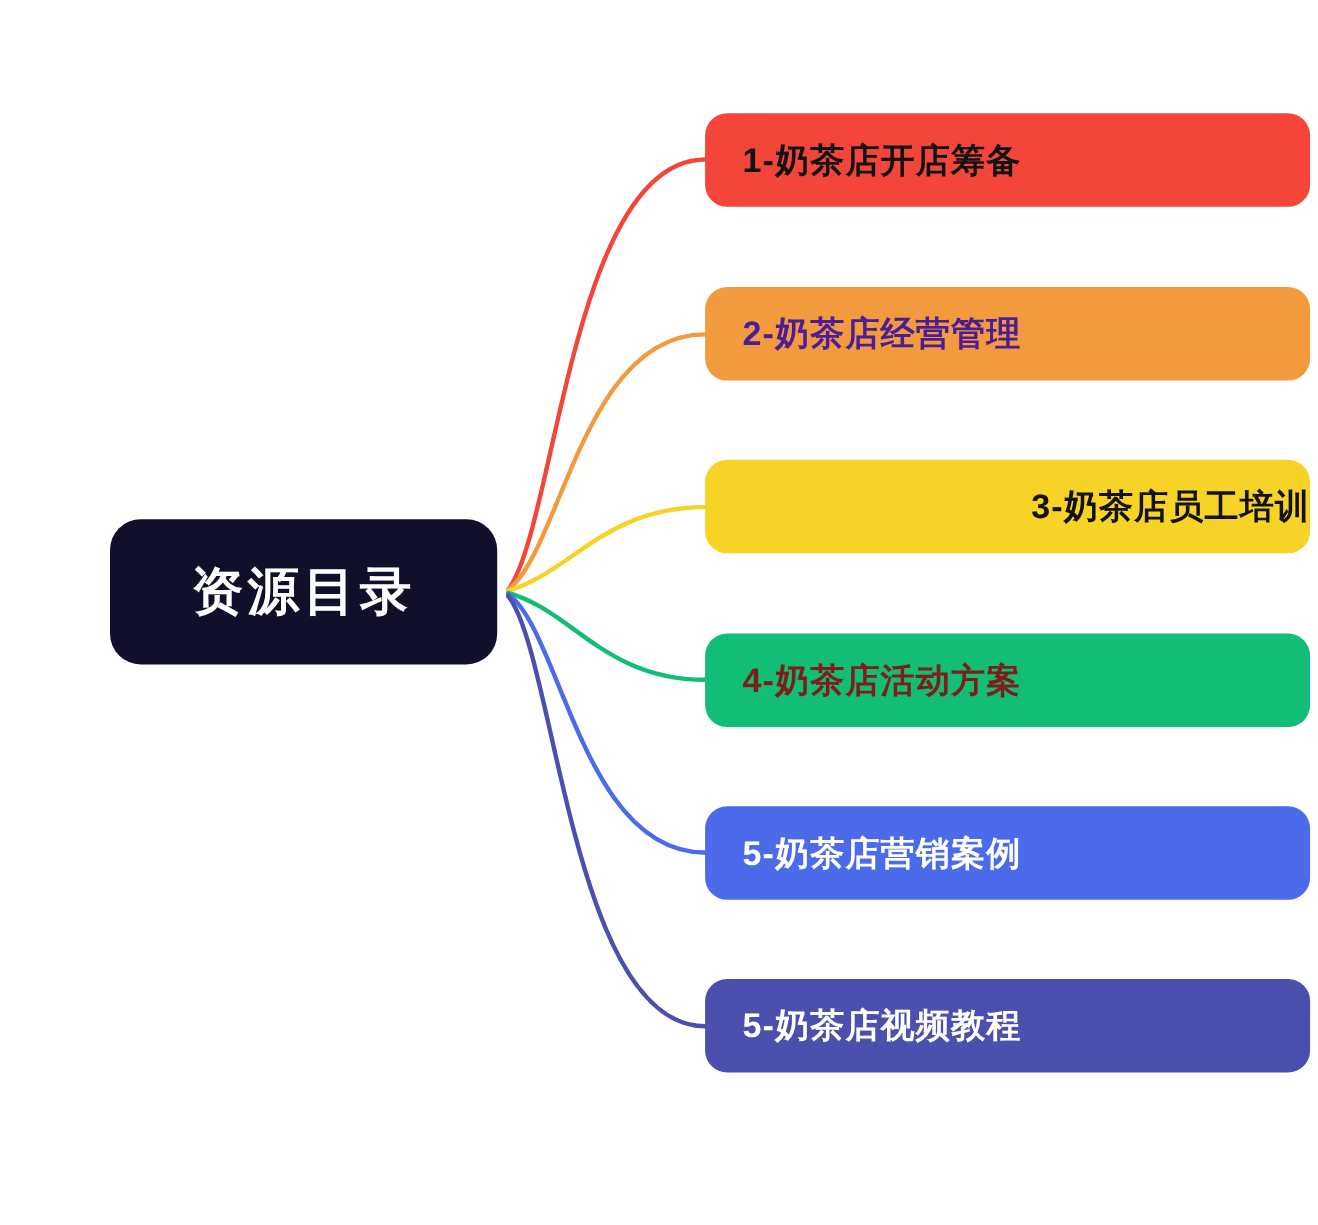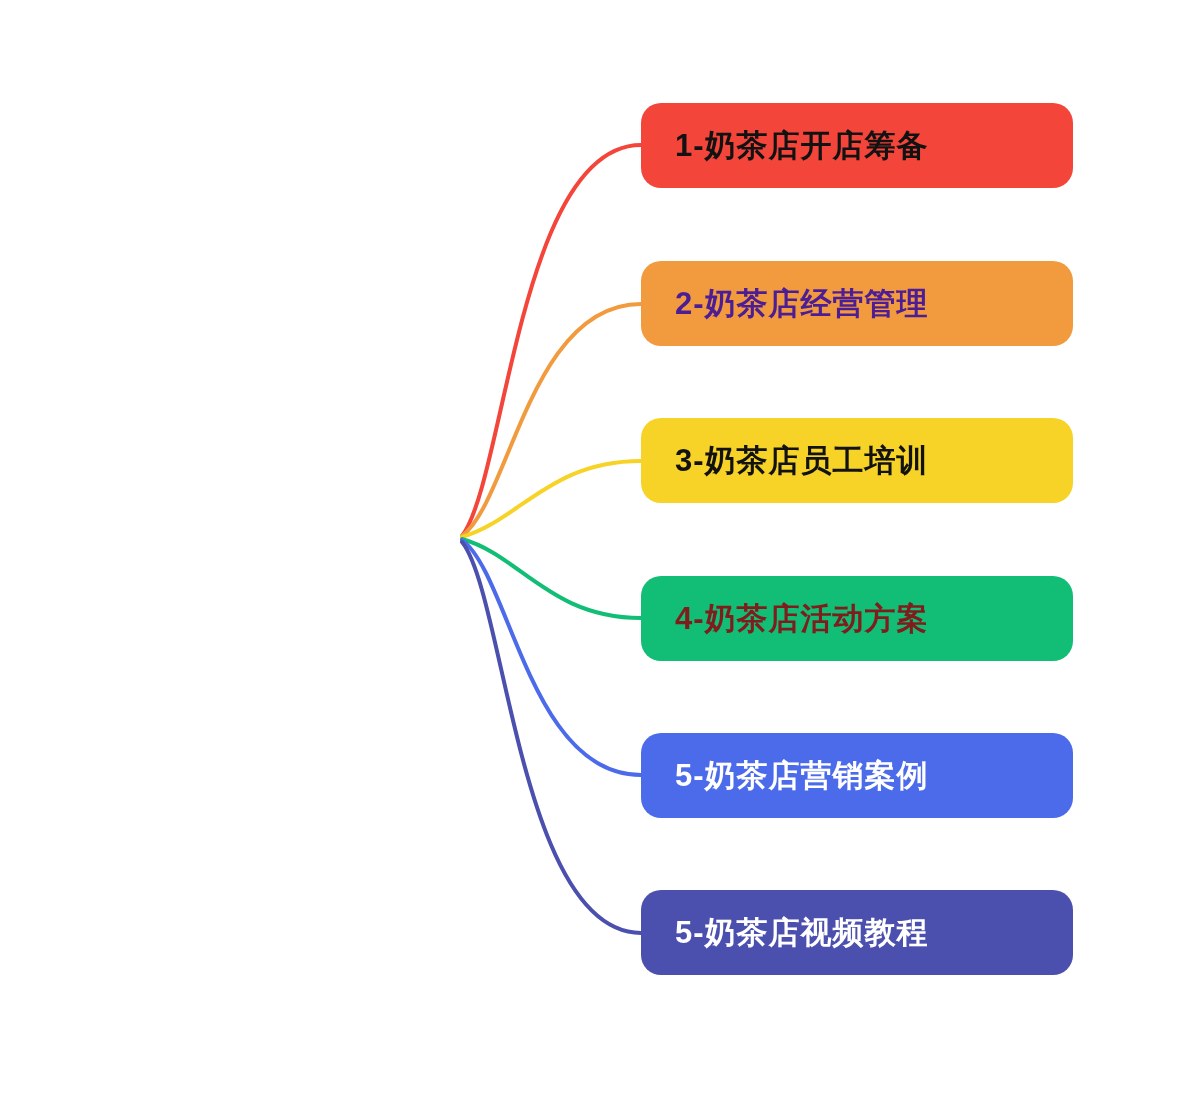--- a/index.html
+++ b/index.html
@@ -39,53 +39,56 @@
     justify-content: center;
   }
   .root-label {
     font-size: 47px;
     font-weight: 700;
     letter-spacing: 4px;
   }
   .branch {
     position: absolute;
     left: 641px;
-    width: 432px;
+    width: 550px;
     height: 85px;
     border-radius: 20px;
     display: flex;
     align-items: center;
     padding-left: 34px;
   }
   .branch-label {
     font-size: 31px;
     font-weight: 700;
     letter-spacing: 1px;
   }
   .b1 { top: 103px; }
   .b2 { top: 261px; }
-  .b3 { top: 418px; }
+  .b3 { top: 418px; justify-content: flex-end; }
   .b4 { top: 576px; }
   .b5 { top: 733px; }
   .b6 { top: 890px; }
 </style>
 </head>
 <body>
 
 <div class="canvas">
 
   <svg class="connectors" viewBox="0 0 1198 1114" xmlns="http://www.w3.org/2000/svg">
     <path d="M 462 536 C 505 480 520 145 641 145" stroke="#f4453b"></path>
     <path d="M 462 536 C 510 500 530 304 641 304" stroke="#f29b3e"></path>
     <path d="M 462 537 C 520 520 550 461 641 461" stroke="#f6d326"></path>
     <path d="M 462 539 C 520 555 550 618 641 618" stroke="#12bd75"></path>
     <path d="M 462 540 C 510 575 530 775 641 775" stroke="#4c6bea"></path>
     <path d="M 462 542 C 505 595 520 933 641 933" stroke="#4b4fae"></path>
   </svg>
 
+  <div class="root-node" style="background-color: rgb(16, 16, 42);">
+    <span class="root-label" style="color: rgb(255, 255, 255);">资源目录</span>
+  </div>
 
   <div class="branch b1" style="background-color: rgb(244, 69, 59);">
     <span class="branch-label" style="color: rgb(18, 18, 18);">1-奶茶店开店筹备</span>
   </div>
 
   <div class="branch b2" style="background-color: rgb(242, 155, 62);">
     <span class="branch-label" style="color: #4c1d95;">2-奶茶店经营管理</span>
   </div>
 
   <div class="branch b3" style="background-color: rgb(246, 211, 38);">

